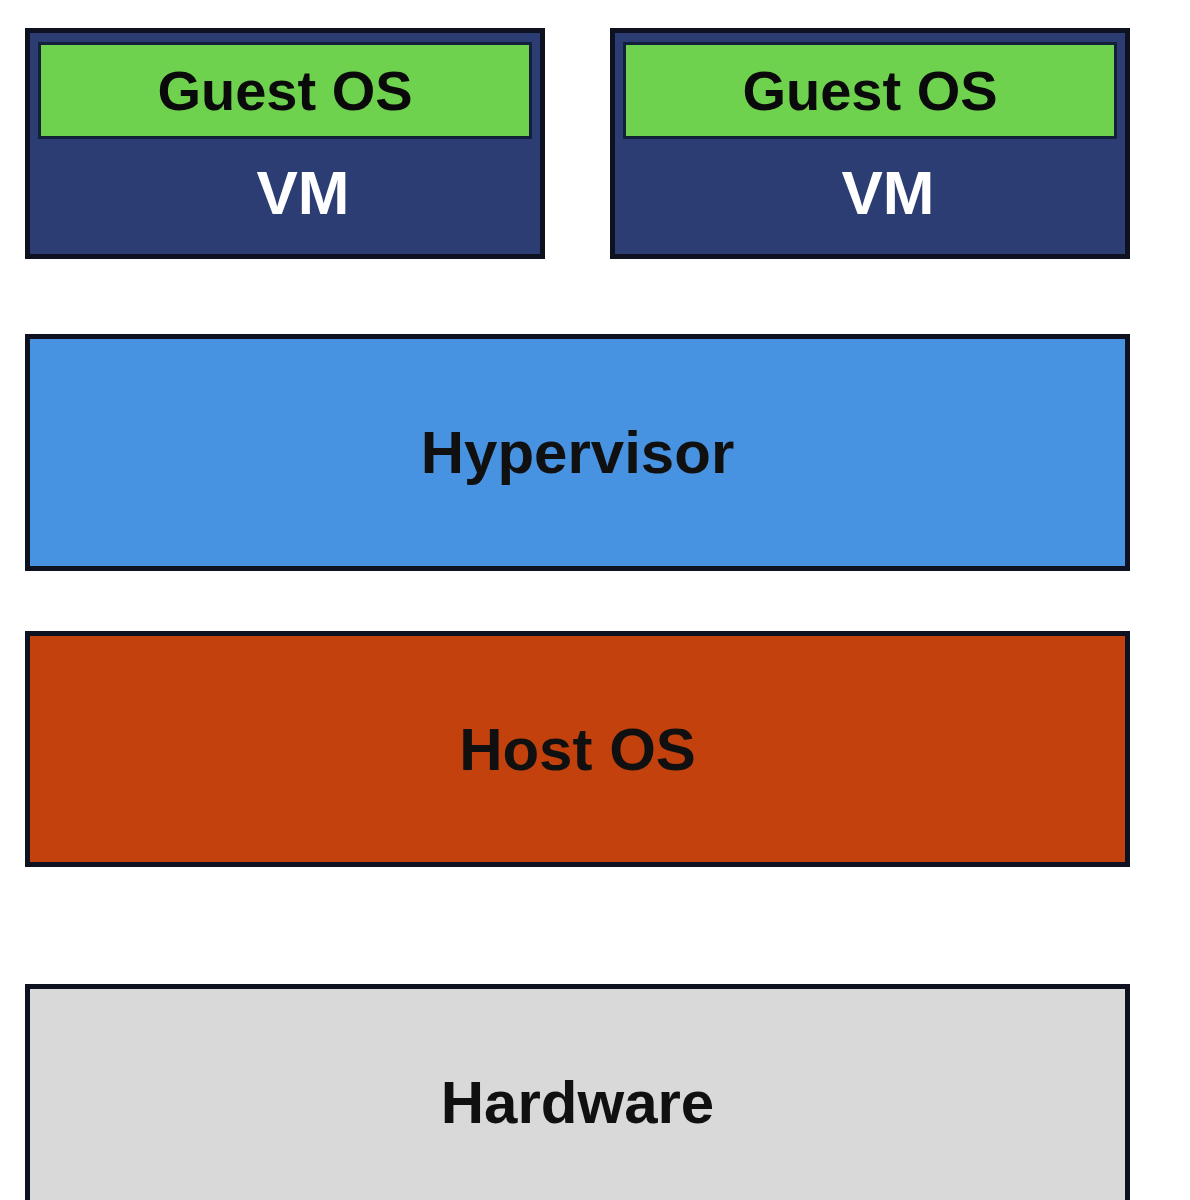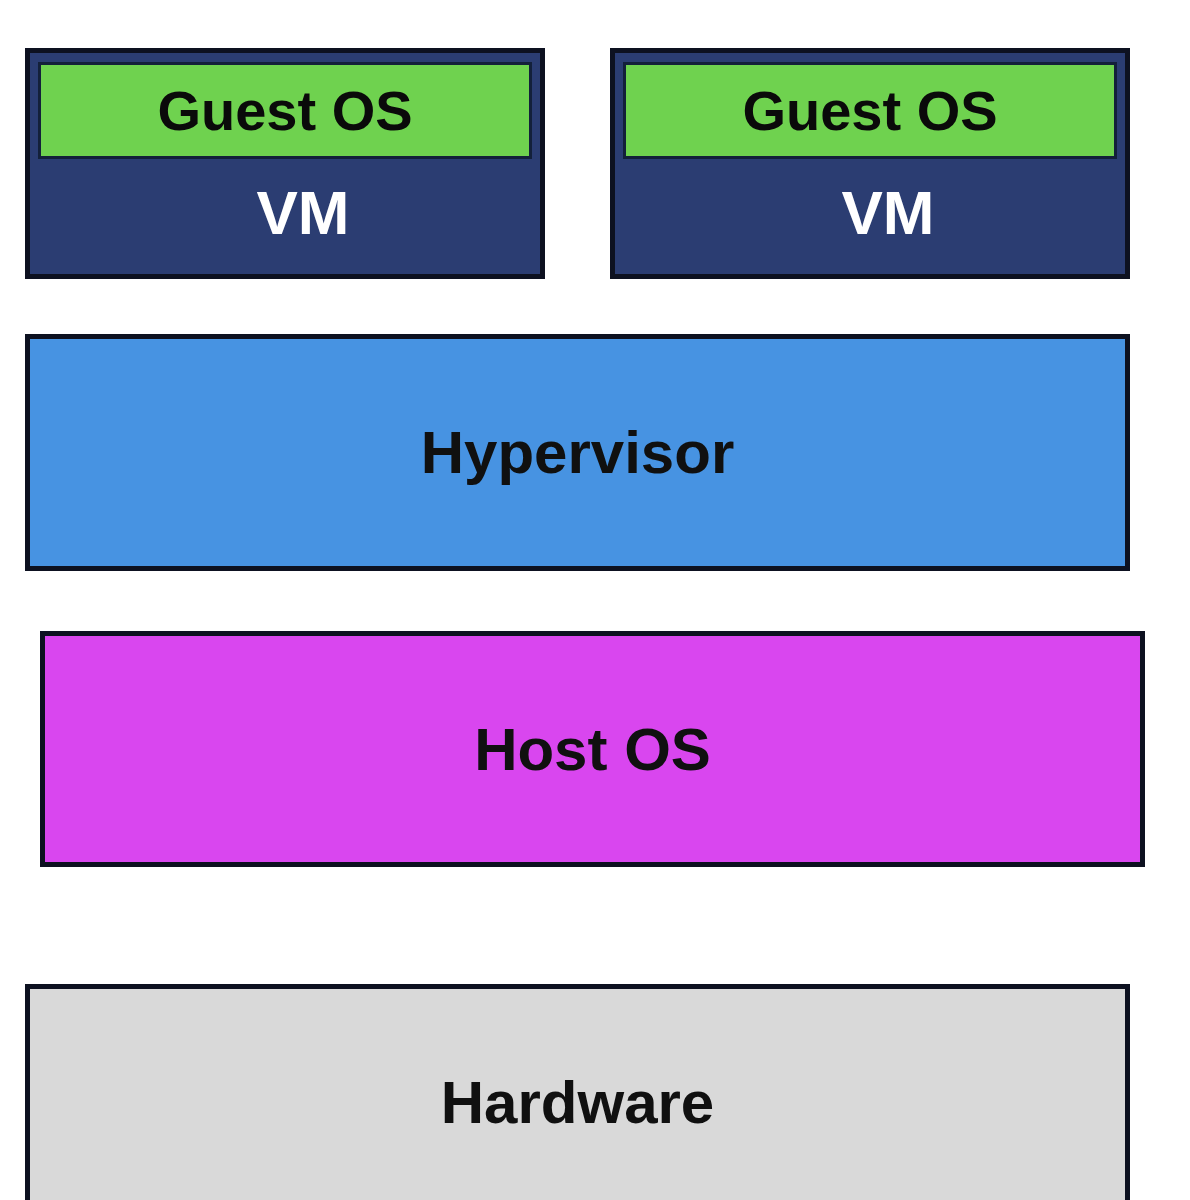--- a/index.html
+++ b/index.html
@@ -21,21 +21,21 @@
   }
   .box {
     position: absolute;
     border: 5px solid #0d1120;
     box-sizing: border-box;
     display: flex;
     align-items: center;
     justify-content: center;
   }
   .vm-box {
-    top: 48px;
+    top: 28px;
     width: 520px;
     height: 231px;
     flex-direction: column;
     align-items: stretch;
     justify-content: flex-start;
   }
   .vm-box.first  { left: 25px; }
   .vm-box.second { left: 610px; }
   .guest-os {
     margin: 9px 8px 0 8px;
@@ -88,21 +88,21 @@
     <div class="guest-os" style="background-color: rgb(111, 210, 79);">
       <span>Guest OS</span>
     </div>
     <div class="vm-label">VM</div>
   </div>
 
   <div class="box layer hypervisor" style="background-color: rgb(71, 147, 226);">
     <span>Hypervisor</span>
   </div>
 
-  <div class="box layer host-os" style="background-color: #d946ef; margin-left: 15px;">
+  <div class="box layer host-os" style="background-color: #c2410c;">
     <span>Host OS</span>
   </div>
 
   <div class="box layer hardware" style="background-color: rgb(217, 217, 217);">
     <span>Hardware</span>
   </div>
 
 </div>
 
 </body></html>

